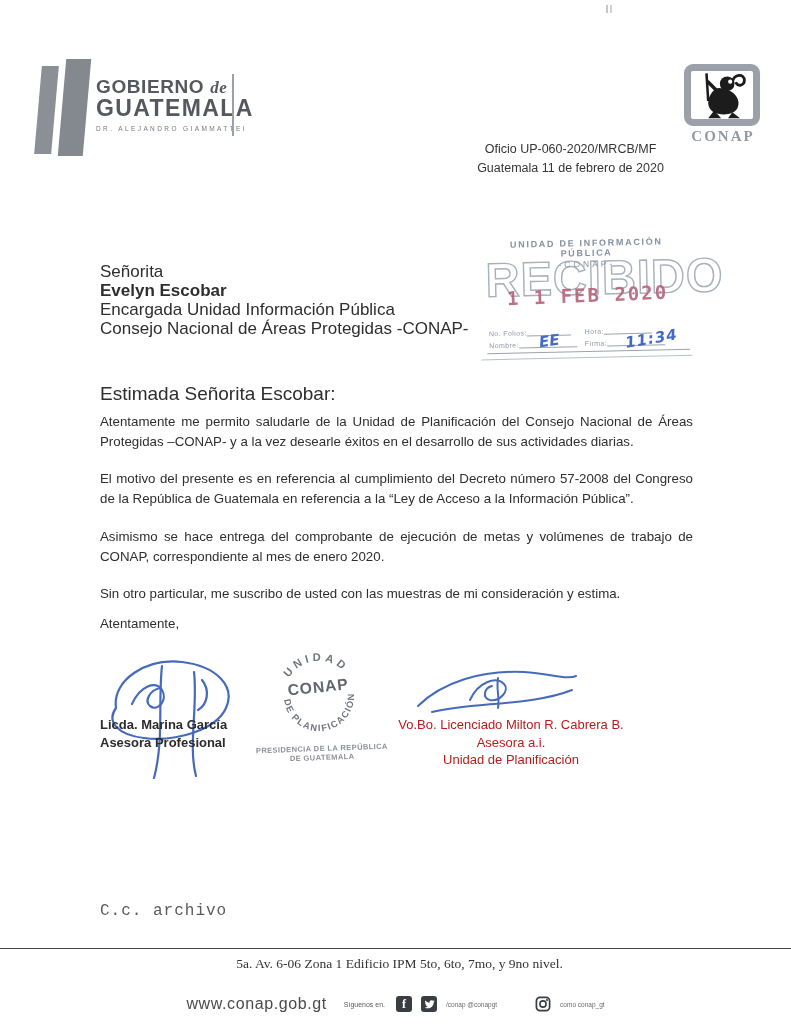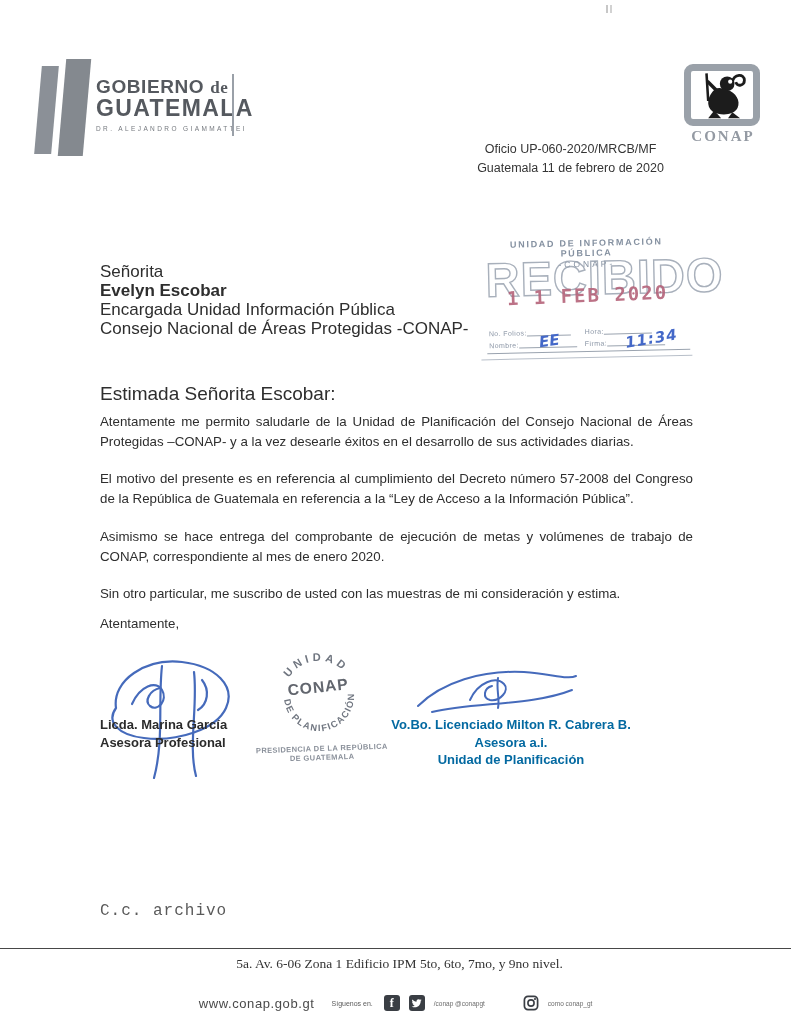--- a/index.html
+++ b/index.html
@@ -7,21 +7,21 @@
   .page {
     position:relative; width:791px; height:1024px; margin:0 auto;
     background:#ffffff; color:#2e2e2e; overflow:hidden;
   }
   
   .gov-bar { position:absolute; transform:skewX(-5deg); }
   .gov-bar1 { left:38px; top:66px; width:17px; height:88px; background:#8b9097; }
   .gov-bar2 { left:62px; top:59px; width:25px; height:97px; background:#84898f; }
   .gov-text { position:absolute; left:96px; top:76px; color:#55595f; }
   .gov-line1 { font-size:19px; font-weight:700; letter-spacing:.6px; }
-  .gov-line1 .de { font-family:"Liberation Serif", serif; font-weight:600; font-size:17px; }
+  .gov-line1 .de { font-family:"Liberation Serif", serif; font-style:italic; font-weight:600; font-size:17px; }
   .gov-line2 { font-size:23px; font-weight:800; letter-spacing:1.4px; margin-top:-3px; }
   .gov-sub { font-size:6.5px; letter-spacing:2.4px; color:#75797f; margin-top:3px; }
   .hdr-divider { position:absolute; left:232px; top:74px; width:2px; height:62px; background:#9aa0a8; }
   .org-name { position:absolute; left:247px; top:84px; font-size:13px; font-weight:700;
               letter-spacing:1.1px; color:#5d6269; line-height:17px; }
   .conap-logo { position:absolute; left:684px; top:64px; width:78px; text-align:center; }
   .conap-frame { width:76px; height:62px; border:7px solid #9aa1a9; border-radius:9px;
                  background:#fff; display:flex; align-items:center; justify-content:center; }
   .conap-word { margin-top:2px; font-family:"Liberation Serif", serif; font-weight:700;
                 font-size:15px; letter-spacing:2px; color:#949aa3; }
@@ -63,36 +63,36 @@
   .p1 { top:412px; } .p2 { top:469px; } .p3 { top:527px; }
   .p4 { top:584px; text-align:left; }
   .closing { position:absolute; left:100px; top:616px; font-size:13.3px; }
   
   .sig-svg { position:absolute; }
   .sig-left-svg { left:98px; top:646px; }
   .sig-right-svg { left:412px; top:662px; }
   .sig-left-text { position:absolute; left:100px; top:716px; font-size:13px; font-weight:700;
                    line-height:18px; color:#2b2b2b; }
   .sig-right-text { position:absolute; left:380px; top:716px; width:262px; text-align:center;
-                    font-size:13px; font-weight:700; line-height:17.5px; color:#0369a1; }
+                    font-size:13px; font-weight:400; line-height:17.5px; color:#b91c1c; }
   .seal { position:absolute; left:260px; top:648px; width:118px; height:96px; transform:rotate(-6deg); }
   .seal-below { position:absolute; left:246px; top:744px; width:152px; text-align:center;
                 font-size:7.5px; line-height:9px; letter-spacing:.4px; color:#8b919b;
                 font-weight:700; transform:rotate(-2deg); }
   
   .cc { position:absolute; left:100px; top:902px; font-family:"Liberation Mono", monospace;
         font-size:16px; letter-spacing:1px; color:#5a5a5a; }
   .footer-line { position:absolute; left:0; right:0; top:948px; border-top:1.5px solid #474747; }
   .footer-address { position:absolute; left:0; right:0; top:956px; text-align:center;
                     font-family:"Liberation Serif", serif; font-size:13.5px; color:#333;padding-left:8px; }
   .footer-tel { position:absolute; left:0; right:0; top:1024px; text-align:center;
                 font-family:"Liberation Serif", serif; font-size:13px; color:#6d28d9; }
   .footer-social { position:absolute; left:0; right:0; top:995px; display:flex;
                    justify-content:center; align-items:center; gap:9px; }
-  .website { font-size:13px; letter-spacing:.6px; color:#4a4a4a; margin-right:8px; }
+  .website { font-size:16px; letter-spacing:.6px; color:#4a4a4a; margin-right:8px; }
   .follow { font-size:7px; color:#5a5a5a; margin-right:2px; }
   .sicon { width:16px; height:16px; border-radius:3px; background:#3a3e44; color:#fff;
            display:flex; align-items:center; justify-content:center; }
   .fb-glyph { font-family:"Liberation Serif", serif; font-weight:700; font-size:12px; }
   .handle { font-size:6.5px; color:#6b6b6b; }
 </style>
 </head>
 <body>
 
 <div class="page">

